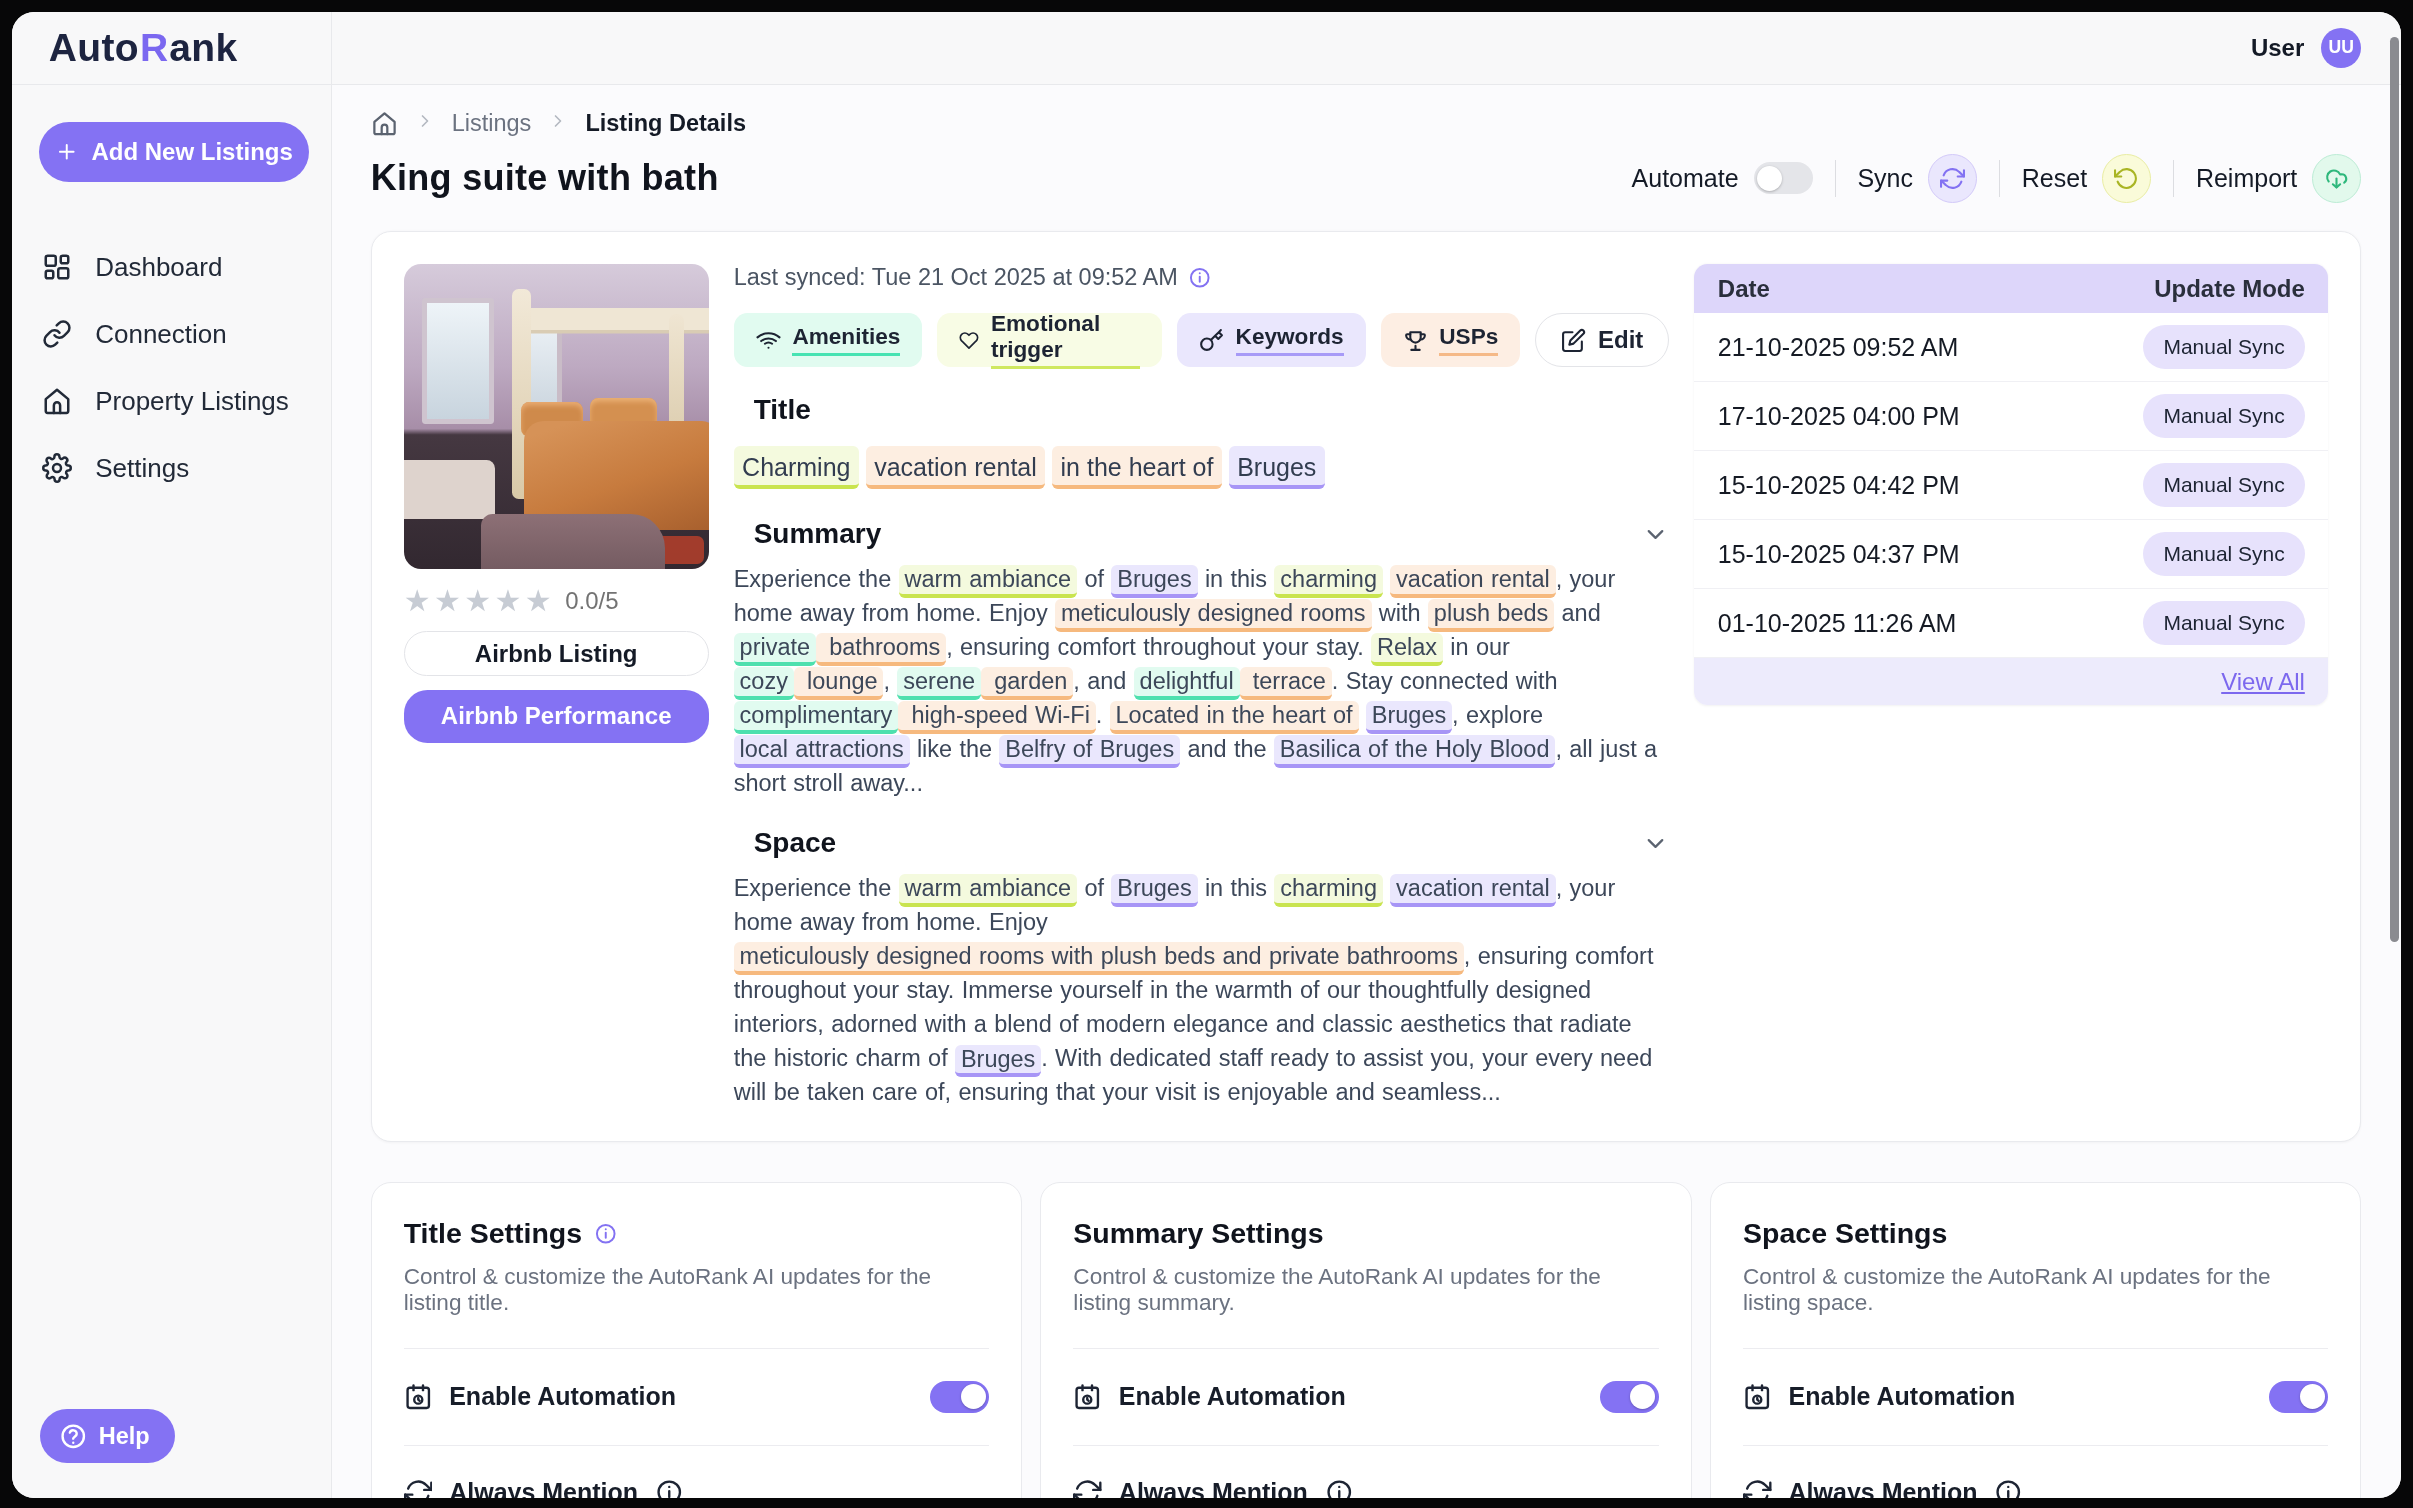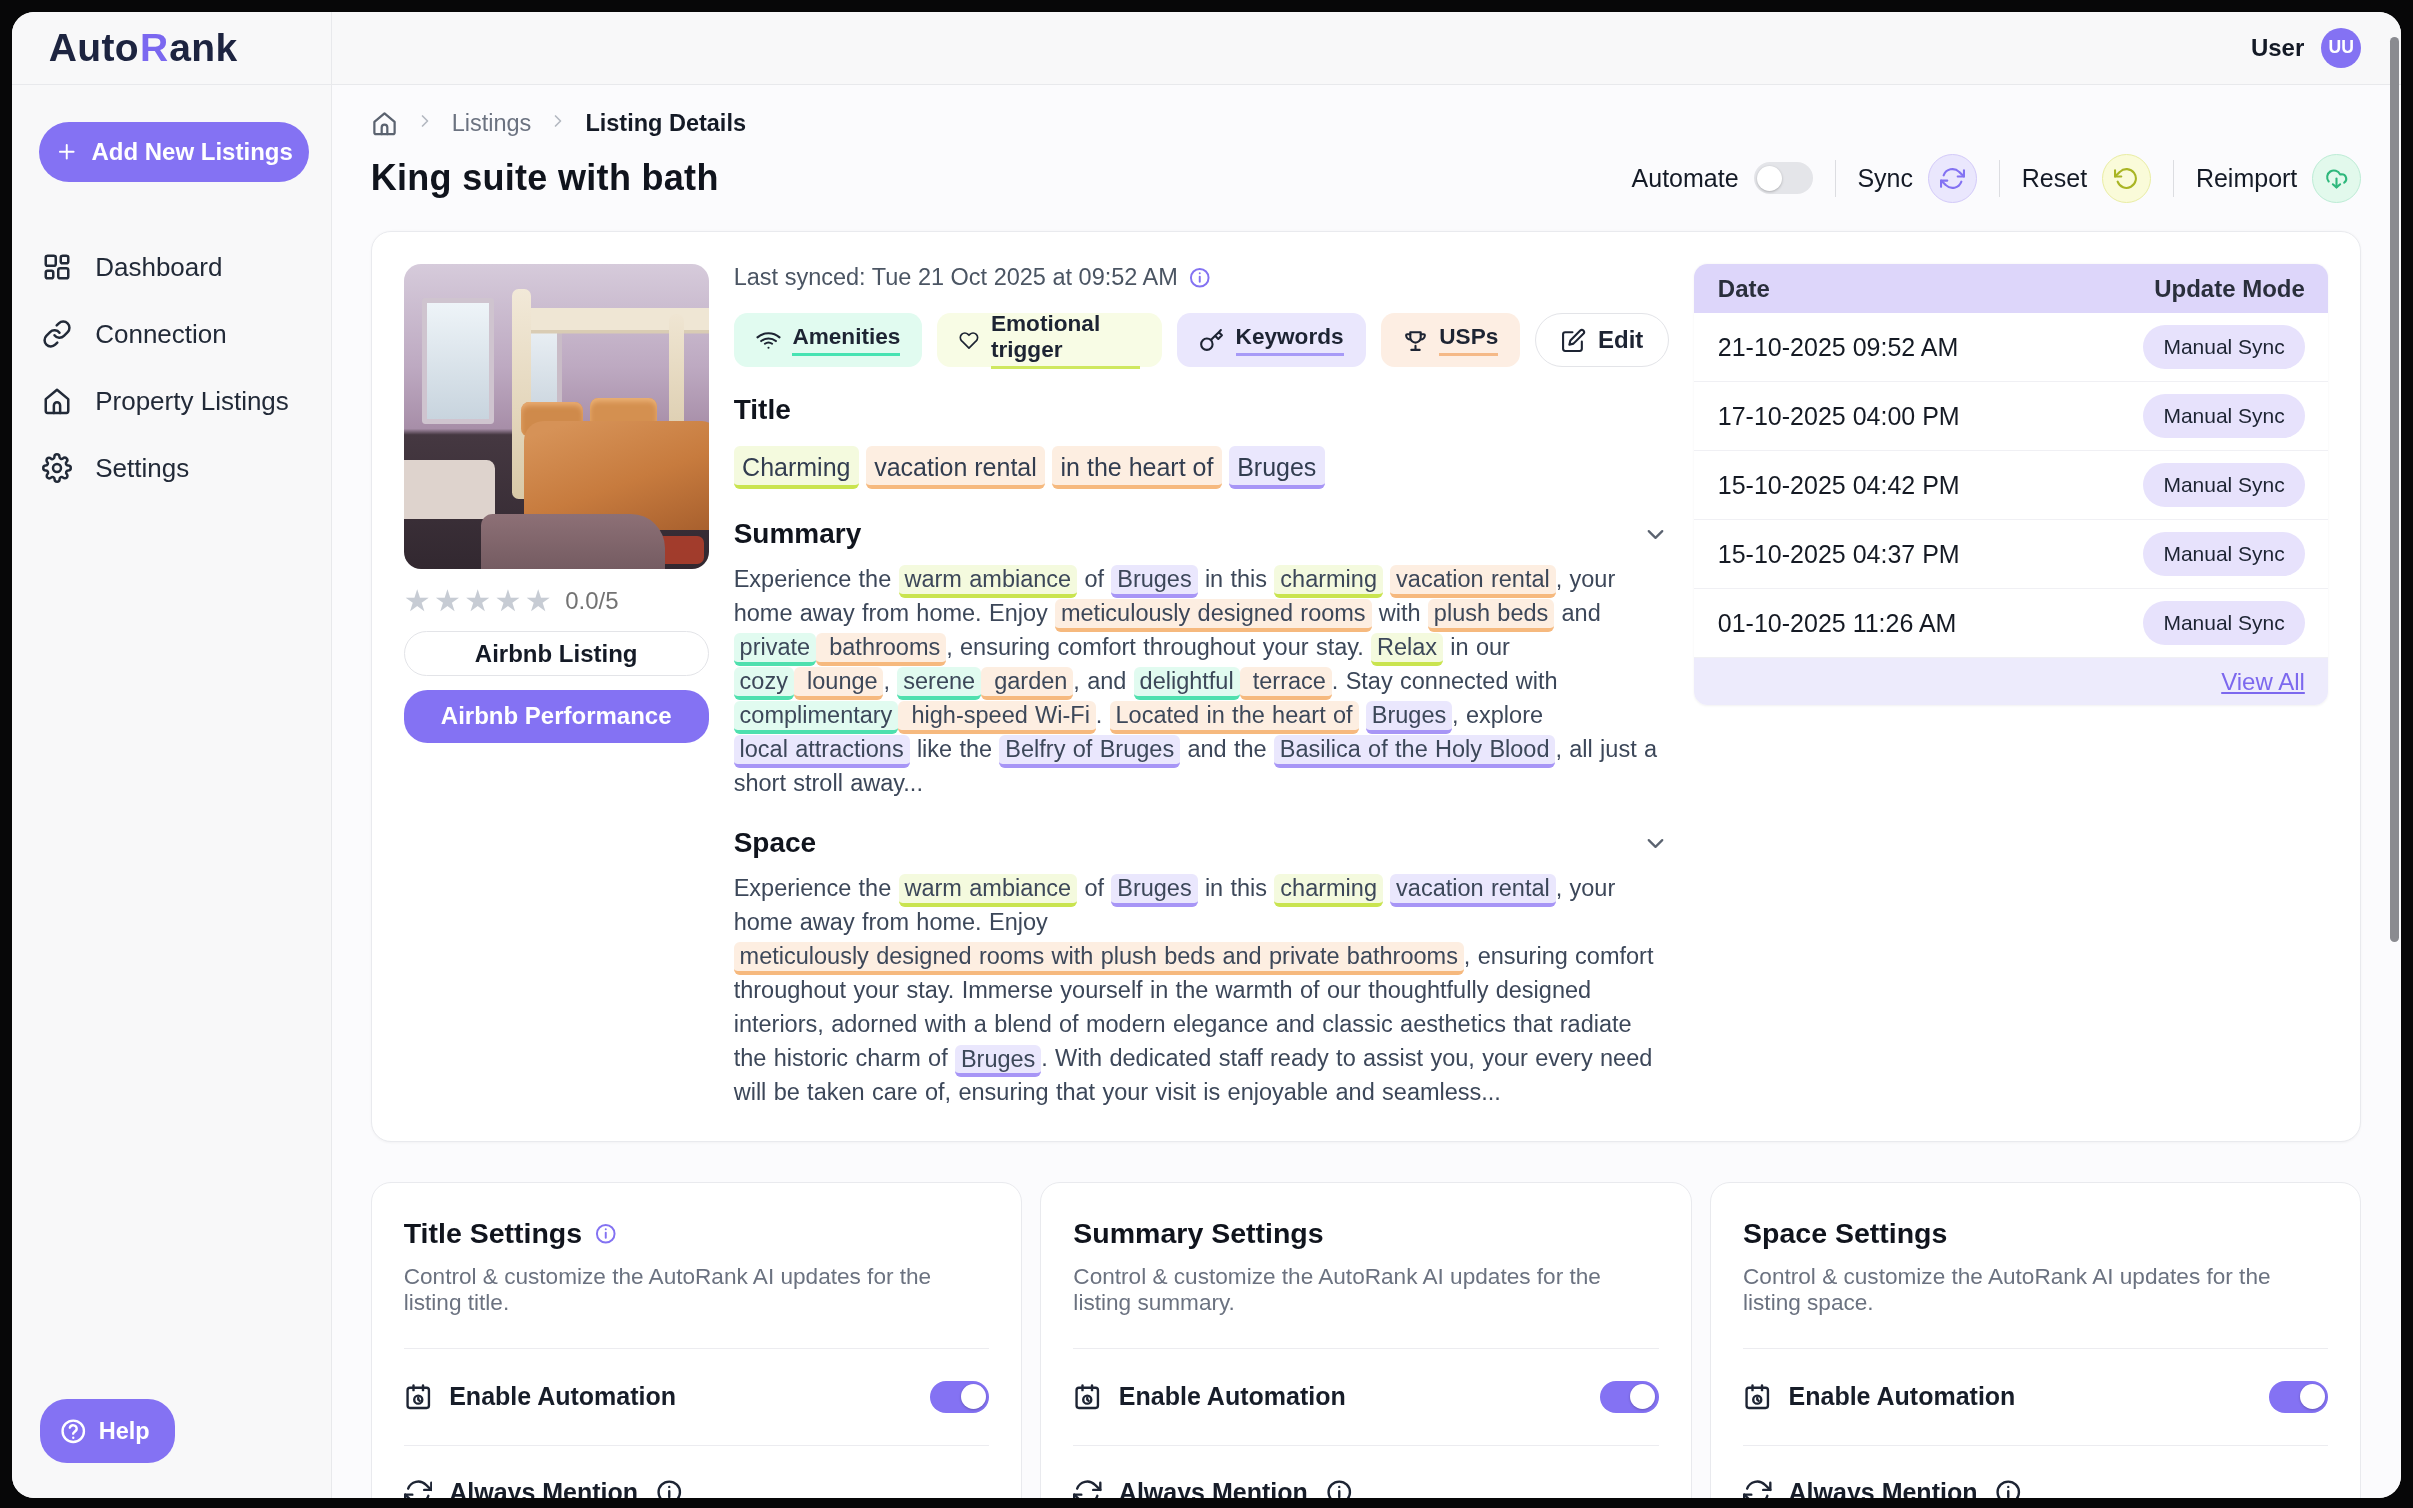--- a/index.html
+++ b/index.html
@@ -15,21 +15,21 @@
   .logo-row { height:73px; border-bottom:0.8px solid #e8e9ec; display:flex; align-items:center; padding:0 37px; }
   .logo { font-size:39px; font-weight:800; color:#1d2440; letter-spacing:0.4px; }
   .logo .accent { color:#7b68f0; padding:0 0.8px; }
   .add-btn { margin:37px 22px 0 27px; height:60px; border-radius:30px; background:#8472f3; color:#fff;
              display:flex; align-items:center; justify-content:center; gap:13.4px;
              font-size:24px; font-weight:600; border:none; cursor:pointer; }
   .nav { margin-top:52px; display:flex; flex-direction:column;text-align:right; }
   .nav-item { height:67px; display:flex; align-items:center; gap:23.5px; padding:0 30px;
               font-size:26px; color:#222a38; font-weight:500; cursor:pointer; }
   .nav-item svg { width:30px; height:30px; stroke:#222a38; }
-  .help-btn { position:absolute; left:28.5px; bottom:35px; height:64px; padding:0 25px 0 18.4px;
+  .help-btn { position:absolute; left:28.5px; bottom:35px; height:54px; padding:0 25px 0 18.4px;
               background:#8472f3; border:none; border-radius:27px; color:#fff; font-size:23.5px; font-weight:600;
               display:flex; align-items:center; gap:11.7px; cursor:pointer; }
   .help-btn svg { width:28.5px; height:28.5px; stroke:#fff; }
 
   
   .main { flex:1; display:flex; flex-direction:column; min-width:0; }
   .topbar { height:73px; flex:0 0 73px; background:#f8f8f9; border-bottom:0.8px solid #e8e9ec;
             display:flex; align-items:center; justify-content:flex-end; gap:17px; padding-right:40px; }
   .user-label { font-size:24px; color:#141a26; font-weight:600; }
   .avatar { width:40px; height:40px; border-radius:50%; background:#8472f3; color:#fff;
@@ -98,21 +98,21 @@
   .chip span { border-bottom:3.4px solid transparent; padding-bottom:3.4px; }
   .chip-am { background:#e1fbf0; } .chip-am span { border-color:#46e3b2; }
   .chip-em { background:#f8fce5; } .chip-em span { border-color:#cfe860; }
   .chip-kw { background:#eae7fd; } .chip-kw span { border-color:#a79af7; }
   .chip-usp { background:#fdeee3; } .chip-usp span { border-color:#f5b987; }
   .edit-btn { margin-left:auto; height:54px; padding:0 25px; border-radius:27px; background:#fff;
               border:1.3px solid #e3e4e8; display:flex; align-items:center; gap:11.7px;
               font-size:24px; font-weight:600; color:#1d2433; cursor:pointer; }
   .edit-btn svg { width:25px; height:25px; stroke:#1d2433; }
 
-  .sec-head { display:flex; align-items:center; justify-content:space-between; margin-top:27px; }
+  .sec-head { display:flex; align-items:center; justify-content:space-between; margin-top:27px;margin-left:20px; }
   .sec-title { font-size:28px; font-weight:700; color:#10141d; }
   .chev { width:27px; height:27px; stroke:#5b6370; cursor:pointer; }
   .rich { margin-top:11.7px; font-size:23.5px; line-height:1.45; color:#3c4759; word-spacing:0.8px; }
   .hl { border-radius:5.9px; padding:0.8px 5.9px 1.7px; border-bottom:4.2px solid transparent;
         -webkit-box-decoration-break:clone; box-decoration-break:clone; white-space:nowrap; }
   .hl-em  { background:#f4fade; border-color:#c9e44f; }
   .hl-kw  { background:#eae7fd; border-color:#a795f6; }
   .hl-usp { background:#fdeee1; border-color:#f6b97e; }
   .hl-am  { background:#e1fbf0; border-color:#4ee0ae; }
   .title-line { margin-top:15px; font-size:25px; color:#323d50; line-height:2; }

